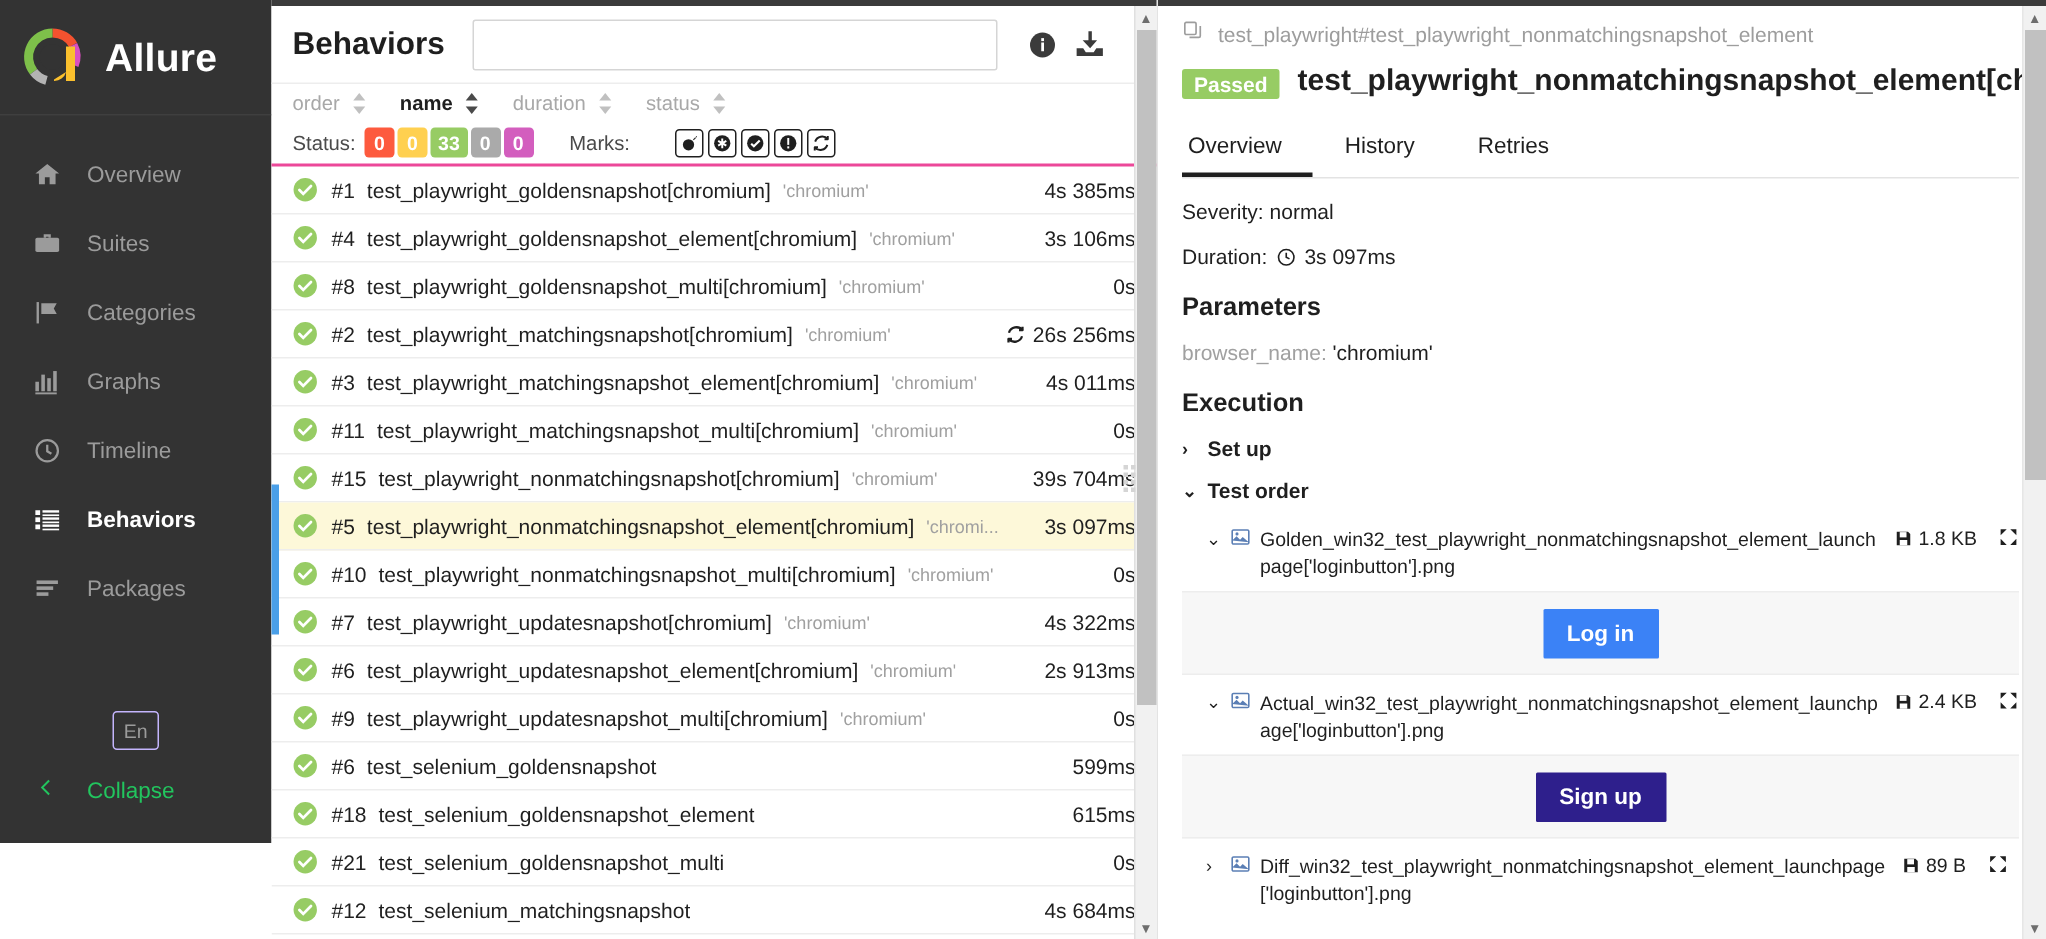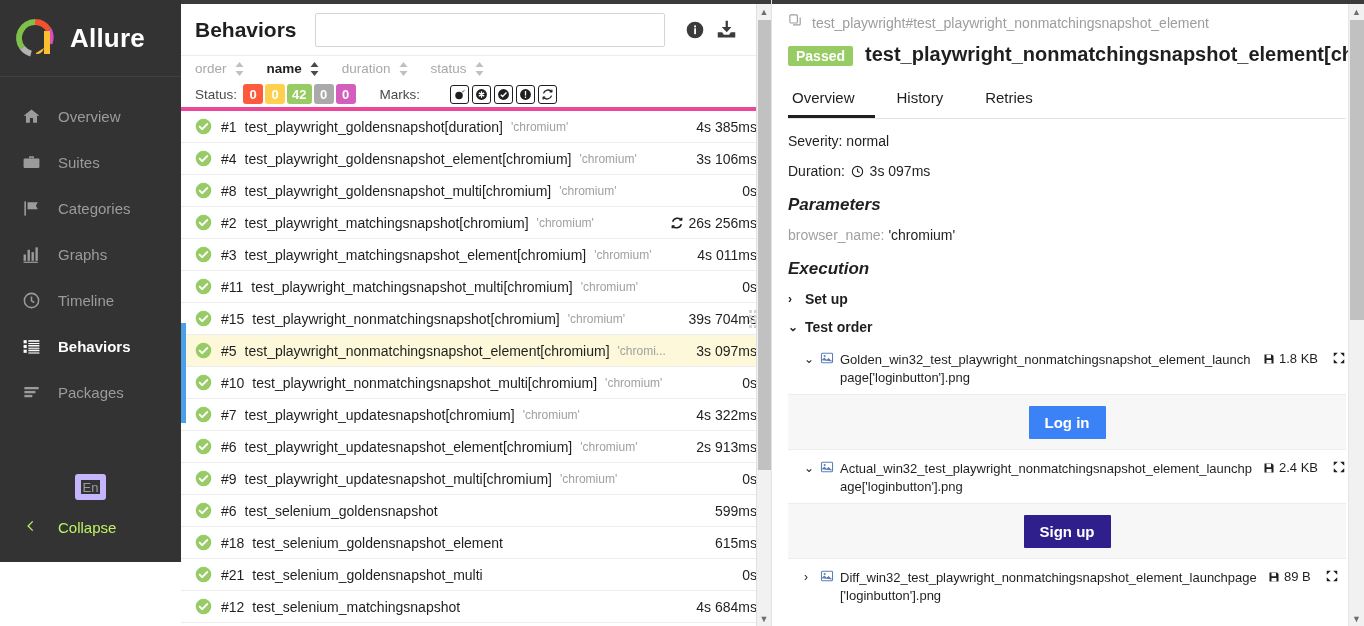--- a/index.html
+++ b/index.html
@@ -42,28 +42,28 @@
     display: flex; align-items: center; justify-content: center;
     color: #9b9b9b;
   }
   .nav-item .lbl { margin-left: 14px; white-space: nowrap; }
   .nav-item.active { color: #ffffff; font-weight: bold; }
   .nav-item.active .ico { color: #ffffff; }
 
   .sb-bottom { margin-top: auto; padding-bottom: 22px; }
   .lang-btn {
     width: 31px; height: 26px; margin: 0 auto 14px auto;
-    border: 6px solid #c4b5fd; border-radius: 3px;
+    border: 1px solid #c4b5fd; border-radius: 3px;
     color: #9b9b9b; font-size: 13px;
     display: flex; align-items: center; justify-content: center;
     cursor: pointer;
   }
   .collapse {
     display: flex; align-items: center; padding-left: 18px;
-    color: #bef264; font-size: 15px; cursor: pointer; height: 26px;
+    color: #22c55e; font-size: 15px; cursor: pointer; height: 26px;
   }
   .collapse .ico { width: 26px; flex: 0 0 26px; text-align: center; }
   .collapse .lbl { margin-left: 14px; }
 
   
   .listpanel {
     width: 591px; flex: 0 0 591px;
     height: 626px;
     background: #ffffff;
     display: flex; flex-direction: column;
@@ -99,21 +99,21 @@
     height: 25px; display: flex; align-items: center;
     padding-left: 14px; gap: 0px; font-size: 13.5px;
   }
   .sort-col { display: flex; align-items: center; color: #a8a8a8; cursor: pointer; margin-right: 22px; }
   .sort-col.active { color: #1f1f1f; font-weight: bold; }
   .sort-col .arrows { margin-left: 7px; display: inline-flex; flex-direction: column; line-height: 0; }
 
   .lp-filterbar {
     height: 30px; display: flex; align-items: center;
     padding-left: 14px; font-size: 13.5px;
-    border-bottom: 4px solid #ec4899;
+    border-bottom: 2px solid #ec4899;
   }
   .flabel { color: #4a4a4a; margin-right: 6px; }
   .chips { display: flex; gap: 2px; }
   .chip {
     min-width: 20px; height: 20px; padding: 0 5px;
     border-radius: 3px; color: #fff; font-size: 13px; font-weight: bold;
     display: flex; align-items: center; justify-content: center; cursor: pointer;
   }
   .marks { display: flex; gap: 3px; margin-left: 24px; }
   .mark {
@@ -183,21 +183,21 @@
   .tabs { display: flex; gap: 0; margin-top: 16px; border-bottom: 1px solid #e3e3e3; }
   .tab {
     font-size: 15px; color: #1f1f1f; padding: 6px 20px 9px 4px;
     cursor: pointer; position: relative; margin-right: 18px;
   }
   .tab.active { border-bottom: 3px solid #1f1f1f; font-weight: normal; }
 
   .dt-body { padding-top: 14px; }
   .kv { font-size: 14px; color: #1f1f1f; margin-bottom: 14px; }
   .kv .clock { display: inline-block; vertical-align: -2px; margin: 0 2px; }
-  .sect-h { font-size: 17px; font-weight: bold; color: #1f1f1f; margin: 4px 0 12px 0; font-style: italic; }
+  .sect-h { font-size: 17px; font-weight: bold; color: #1f1f1f; margin: 4px 0 12px 0; }
   .param-line { font-size: 14px; margin-bottom: 16px; }
   .param-k { color: #a0a0a0; }
   .param-v { color: #1f1f1f; }
 
   .step { font-size: 14px; font-weight: bold; color: #1f1f1f; display: flex; align-items: center; gap: 8px; margin-bottom: 12px; cursor: pointer; }
   .chev { font-size: 12px; color: #1f1f1f; width: 9px; display:inline-block; }
 
   .attach {
     display: flex; align-items: flex-start; font-size: 13px; color: #1f1f1f;
     padding: 4px 0 4px 16px; cursor: pointer;
@@ -400,21 +400,21 @@
             </svg>
         </span>
       </div>
     </div>
 
     <div class="lp-filterbar">
       <span class="flabel">Status:</span>
       <span class="chips" id="status-chips">
           <span class="chip" style="background: rgb(253, 90, 62);">0</span>
           <span class="chip" style="background: rgb(255, 208, 80);">0</span>
-          <span class="chip" style="background: rgb(151, 204, 100);">42</span>
+          <span class="chip" style="background: rgb(151, 204, 100);">33</span>
           <span class="chip" style="background: rgb(170, 170, 170);">0</span>
           <span class="chip" style="background: rgb(211, 94, 190);">0</span>
         </span>
       <span class="flabel" style="margin-left:24px;">Marks:</span>
       <span class="marks">
         <span class="mark">
           <svg width="12" height="12" viewBox="0 0 24 24" fill="#1f1f1f">
               <circle cx="10" cy="15" r="7.5"></circle>
               <path d="M16 8l3-3 1 1-3 3z"></path>
               <path d="M19.5 4.5l1.2-1.2.9.9-1.2 1.2z"></path>
@@ -448,21 +448,21 @@
       </span>
     </div>
 
     <div class="lp-list" id="test-rows">
         <div class="trow">
           <span class="st-ico"><svg width="17" height="17" viewBox="0 0 24 24">
               <circle cx="12" cy="12" r="11" fill="#97cc64"></circle>
               <path d="M6.5 12.3l3.6 3.6 7.3-7.4" stroke="#fff" stroke-width="2.6" fill="none" stroke-linecap="round"></path>
             </svg></span>
           <span class="t-order">#1</span>
-          <span class="t-name">test_playwright_goldensnapshot[duration]</span>
+          <span class="t-name">test_playwright_goldensnapshot[chromium]</span>
           <span class="t-param">'chromium'</span>
           <span class="t-dur">
             <span>4s 385ms</span>
           </span>
         </div>
         <div class="trow">
           <span class="st-ico"><svg width="17" height="17" viewBox="0 0 24 24">
               <circle cx="12" cy="12" r="11" fill="#97cc64"></circle>
               <path d="M6.5 12.3l3.6 3.6 7.3-7.4" stroke="#fff" stroke-width="2.6" fill="none" stroke-linecap="round"></path>
             </svg></span>

